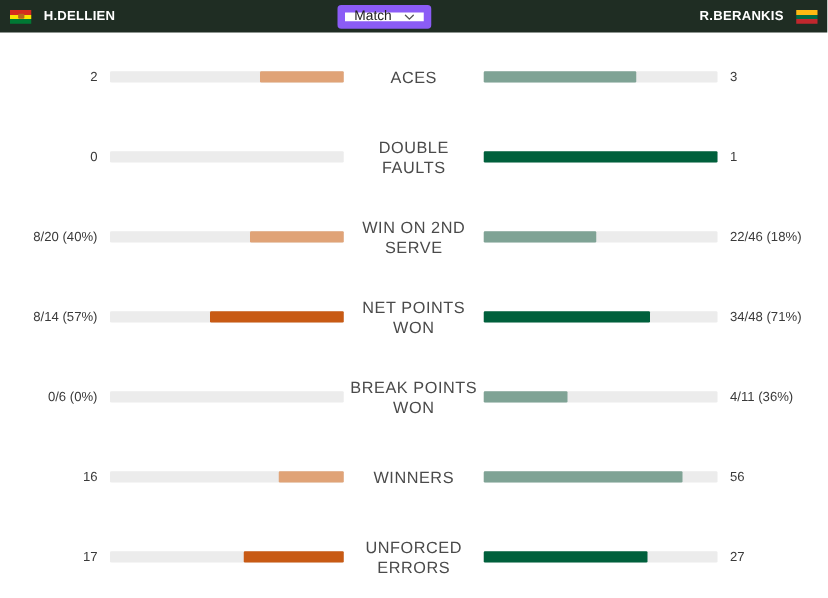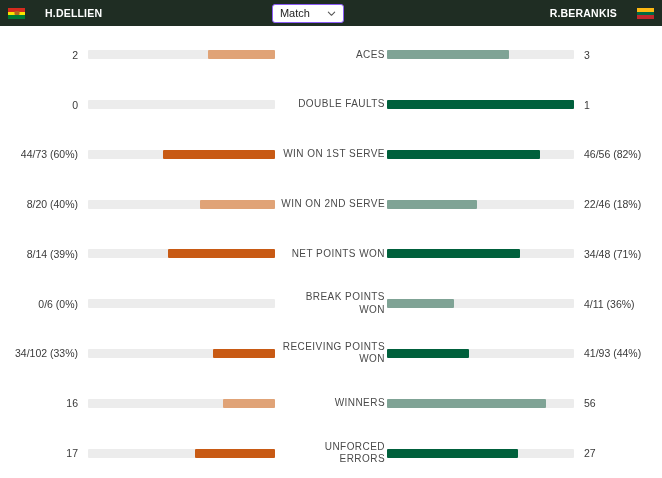--- a/index.html
+++ b/index.html
@@ -22,21 +22,21 @@
     background: #1f2d23;
     display: flex;
     align-items: center;
     justify-content: space-between;
     padding: 0 8px;
     flex: 0 0 26px;
   }
   .player {
     display: flex;
     align-items: center;
-    gap: 20px;
+    gap: 10px;
     color: #ffffff;
     font-size: 10.5px;
     font-weight: bold;
     letter-spacing: .2px;
   }
   .player.right { flex-direction: row-reverse; margin-left: 36px; }
   .flag {
     width: 17px; height: 11px;
     display: block;
     border: 0;
@@ -57,21 +57,21 @@
   .flag-ltu {
     background: linear-gradient(to bottom, #fdb913 0 33.33%, #006a44 33.33% 66.66%, #c1272d 66.66% 100%);
   }
   .match-select {
     display: flex;
     align-items: center;
     justify-content: space-between;
     gap: 10px;
     background: #ffffff;
     color: #222;
-    border: 1px solid #8b5cf6;
+    border: 6px solid #8b5cf6;
     border-radius: 3px;
     font-size: 11px;
     padding: 3px 7px;
     min-width: 72px;
     height: 19px;
     cursor: pointer;
   }
   .chev { width: 9px; height: 9px; display: block; }
 
   
@@ -90,22 +90,22 @@
   }
   .val {
     font-size: 10.5px;
     color: #3a3a3a;
     white-space: nowrap;
   }
   .val.left  { text-align: right; padding-right: 10px; }
   .val.right { text-align: left;  padding-left: 10px; }
 
   .label {
-    text-align: right;
-    font-size: 10px;
+    text-align: center;
+    font-size: 13px;
     letter-spacing: .45px;
     color: #4a4a4a;
     text-transform: uppercase;
     line-height: 1.25;
     padding: 0 2px;
   }
 
   .track {
     position: relative;
     height: 9px;
@@ -161,43 +161,32 @@
         <div class="track left">
           <div class="fill" style="width: 0%; background: rgb(224, 163, 119);"></div>
         </div>
         <div class="label">DOUBLE FAULTS</div>
         <div class="track right">
           <div class="fill" style="width: 100%; background: rgb(0, 96, 60);"></div>
         </div>
         <div class="val right">1</div>
       </div>
       <div class="row">
-        <div class="val left">44/73 (60%)</div>
-        <div class="track left">
-          <div class="fill" style="width: 60%; background: rgb(200, 90, 20);"></div>
-        </div>
-        <div class="label">WIN ON 1ST SERVE</div>
-        <div class="track right">
-          <div class="fill" style="width: 82%; background: rgb(0, 96, 60);"></div>
-        </div>
-        <div class="val right">46/56 (82%)</div>
-      </div>
-      <div class="row">
         <div class="val left">8/20 (40%)</div>
         <div class="track left">
           <div class="fill" style="width: 40%; background: rgb(224, 163, 119);"></div>
         </div>
         <div class="label">WIN ON 2ND SERVE</div>
         <div class="track right">
           <div class="fill" style="width: 48%; background: rgb(127, 163, 149);"></div>
         </div>
         <div class="val right">22/46 (18%)</div>
       </div>
       <div class="row">
-        <div class="val left">8/14 (39%)</div>
+        <div class="val left">8/14 (57%)</div>
         <div class="track left">
           <div class="fill" style="width: 57%; background: rgb(200, 90, 20);"></div>
         </div>
         <div class="label">NET POINTS WON</div>
         <div class="track right">
           <div class="fill" style="width: 71%; background: rgb(0, 96, 60);"></div>
         </div>
         <div class="val right">34/48 (71%)</div>
       </div>
       <div class="row">
@@ -205,31 +194,20 @@
         <div class="track left">
           <div class="fill" style="width: 0%; background: rgb(224, 163, 119);"></div>
         </div>
         <div class="label">BREAK POINTS WON</div>
         <div class="track right">
           <div class="fill" style="width: 36%; background: rgb(127, 163, 149);"></div>
         </div>
         <div class="val right">4/11 (36%)</div>
       </div>
       <div class="row">
-        <div class="val left">34/102 (33%)</div>
-        <div class="track left">
-          <div class="fill" style="width: 33%; background: rgb(200, 90, 20);"></div>
-        </div>
-        <div class="label">RECEIVING POINTS WON</div>
-        <div class="track right">
-          <div class="fill" style="width: 44%; background: rgb(0, 96, 60);"></div>
-        </div>
-        <div class="val right">41/93 (44%)</div>
-      </div>
-      <div class="row">
         <div class="val left">16</div>
         <div class="track left">
           <div class="fill" style="width: 28%; background: rgb(224, 163, 119);"></div>
         </div>
         <div class="label">WINNERS</div>
         <div class="track right">
           <div class="fill" style="width: 85%; background: rgb(127, 163, 149);"></div>
         </div>
         <div class="val right">56</div>
       </div>

